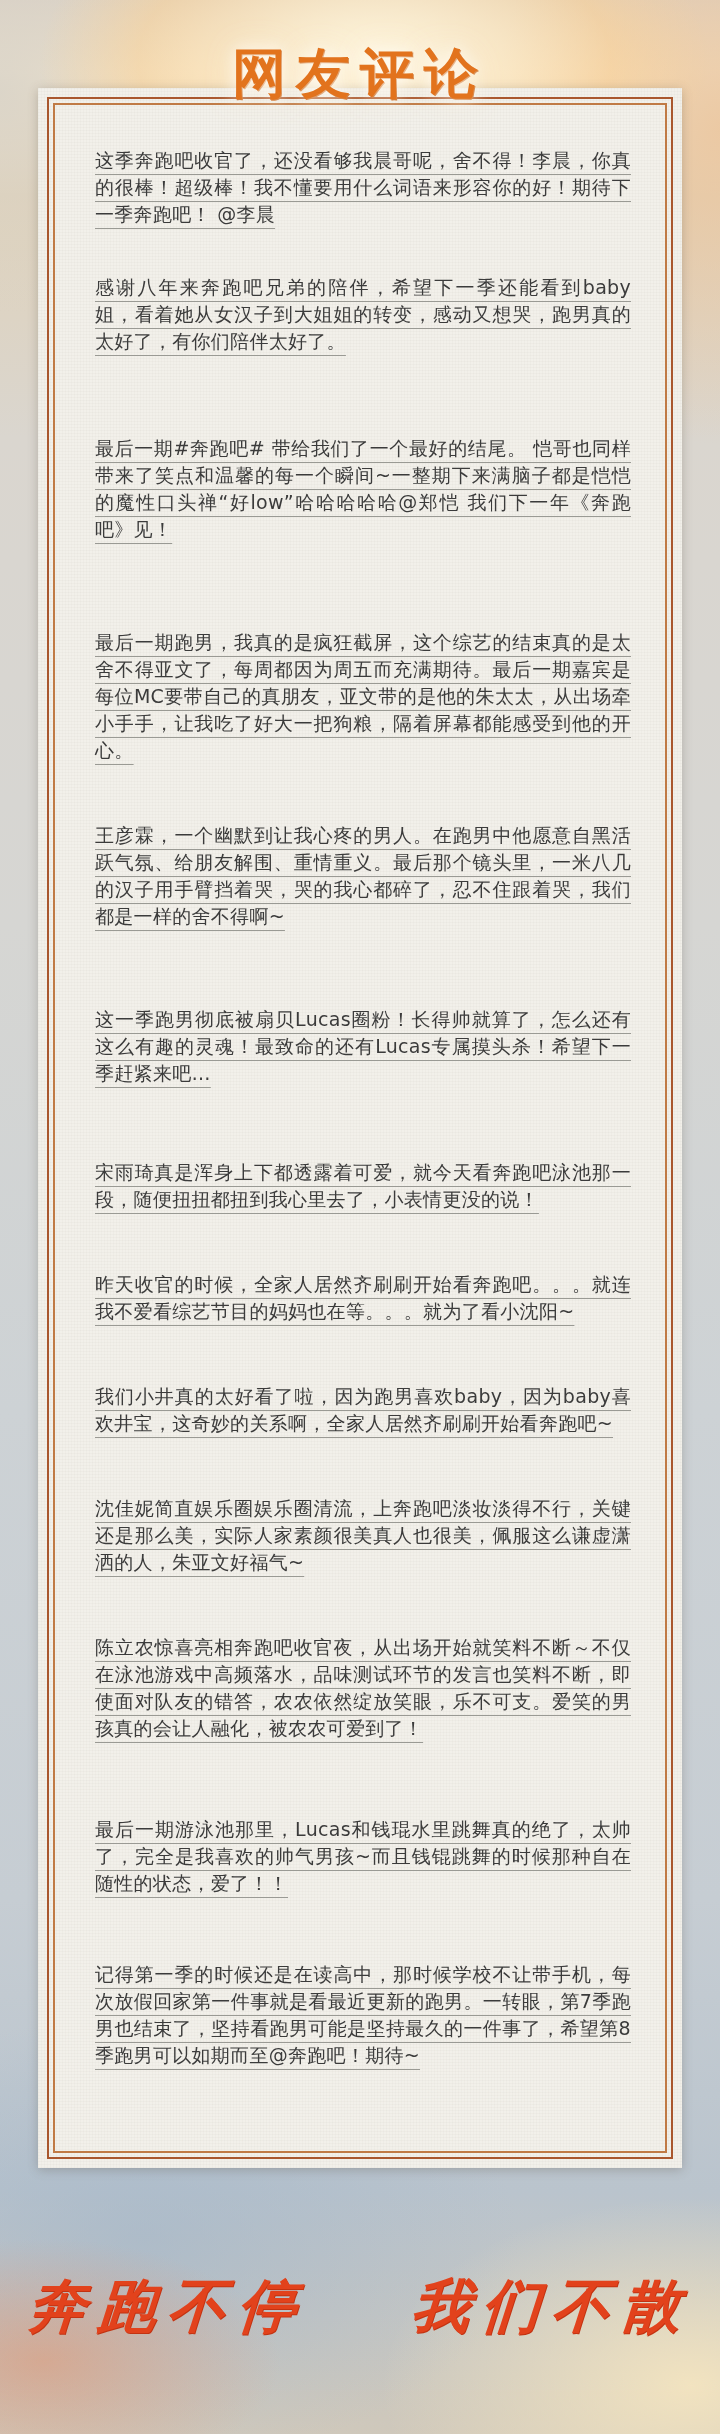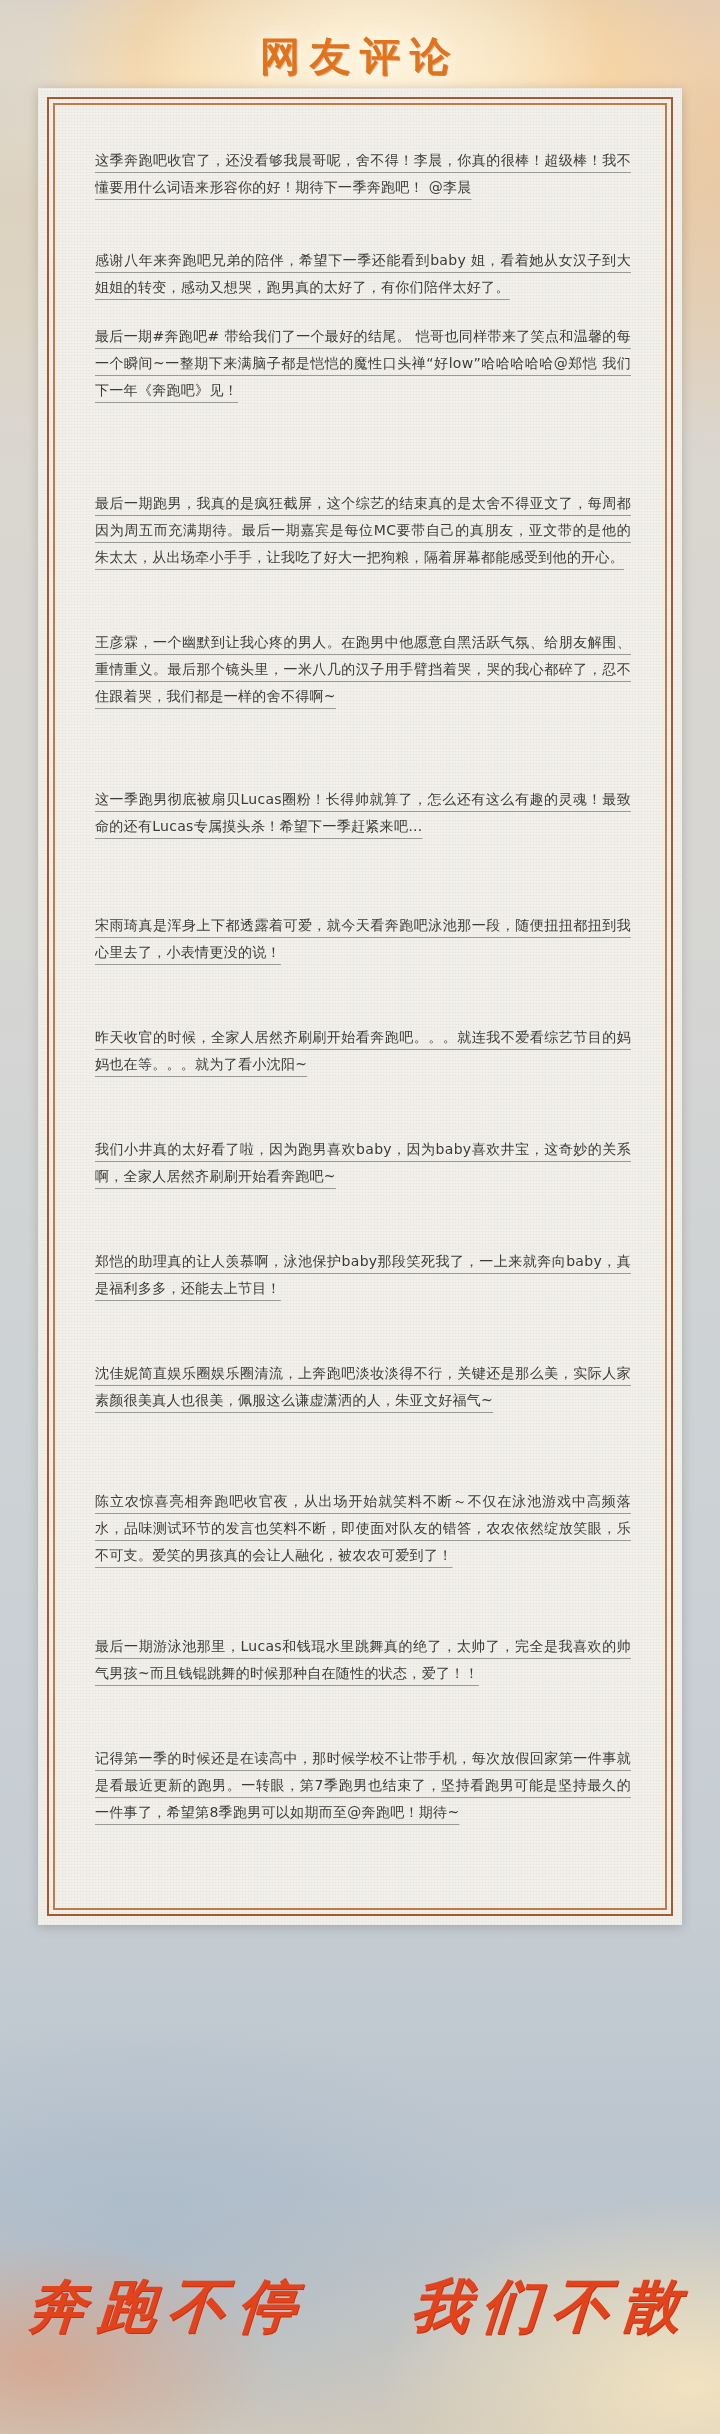--- a/index.html
+++ b/index.html
@@ -15,47 +15,47 @@
       radial-gradient(ellipse 300px 420px at 100% 130px, rgba(236,198,158,.85), rgba(236,198,158,0) 75%),
       radial-gradient(ellipse 260px 300px at 0% 90px, rgba(215,210,200,.8), rgba(215,210,200,0) 75%),
       radial-gradient(ellipse 330px 170px at 6% 97%, rgba(230,148,108,.55), rgba(230,148,108,0) 72%),
       radial-gradient(ellipse 430px 260px at 96% 98%, rgba(246,230,192,.9), rgba(246,230,192,0) 72%),
       radial-gradient(ellipse 500px 300px at 20% 92%, rgba(160,180,200,.55), rgba(160,180,200,0) 75%),
       linear-gradient(180deg,#ddd3c6 0%,#f0e4ce 3%,#e0d2ba 8%,#dad6cf 18%,#d6d6d3 38%,#cdd2d5 58%,#c6cdd3 78%,#bac4cd 90%,#cfc8bb 100%);
   }
   
   .title{
     position:absolute;top:2px;left:0;width:100%;z-index:2;
-    text-align:center;font-size:40px;font-weight:bold;
+    text-align:center;font-size:54px;font-weight:bold;
     color:#e2731d;letter-spacing:10px;
     text-shadow:0 0 16px rgba(255,255,255,.95),0 0 30px rgba(255,235,200,.8),1px 1px 0 #c85e10;
   }
   
   .card{
     position:absolute;top:88px;left:38px;width:644px;z-index:1;
     background:#f2f0ea;
     background-image:
       repeating-linear-gradient(0deg, rgba(120,110,95,.035) 0 1px, transparent 1px 3px),
       repeating-linear-gradient(90deg, rgba(120,110,95,.03) 0 1px, transparent 1px 3px);
     padding:9px;box-sizing:border-box;
     box-shadow:0 2px 10px rgba(90,80,70,.3);
   }
   .frame-outer{border:2px solid #a9572e;padding:4px;}
   .frame-inner{border:2px solid #c07a45;padding:42px 34px 24px 40px;}
   .comment{
     margin:0 0 58px;color:#3b3b3b;
-    font-size:14px;line-height:27px;letter-spacing:.3px;
+    font-size:19px;line-height:27px;letter-spacing:.3px;
     text-align:justify;
     text-decoration:underline;
     text-decoration-color:#9a9a94;
     text-decoration-thickness:1px;
     text-underline-offset:7px;
   }
   .comment:nth-of-type(1){margin-bottom:46px;}
-  .comment:nth-of-type(2){margin-bottom:22px;}
+  .comment:nth-of-type(2){margin-bottom:80px;}
   .comment:nth-of-type(3){margin-bottom:86px;}
   .comment:nth-of-type(4){}
   .comment:nth-of-type(5){margin-bottom:76px;}
   .comment:nth-of-type(6){margin-bottom:72px;}
   .comment:nth-of-type(11){margin-bottom:74px;}
   .comment:nth-of-type(12){margin-bottom:64px;}
   .comment:nth-of-type(15){margin-bottom:10px;}
   
   .slogan{
     position:absolute;top:2268px;left:0;width:100%;z-index:2;
@@ -78,21 +78,20 @@
     <div class="frame-inner">
       <p class="comment">这季奔跑吧收官了，还没看够我晨哥呢，舍不得！李晨，你真的很棒！超级棒！我不懂要用什么词语来形容你的好！期待下一季奔跑吧！ @李晨</p>
       <p class="comment">感谢八年来奔跑吧兄弟的陪伴，希望下一季还能看到baby 姐，看着她从女汉子到大姐姐的转变，感动又想哭，跑男真的太好了，有你们陪伴太好了。</p>
       <p class="comment">最后一期#奔跑吧# 带给我们了一个最好的结尾。 恺哥也同样带来了笑点和温馨的每一个瞬间~一整期下来满脑子都是恺恺的魔性口头禅“好low”哈哈哈哈哈@郑恺 我们下一年《奔跑吧》见！</p>
       <p class="comment">最后一期跑男，我真的是疯狂截屏，这个综艺的结束真的是太舍不得亚文了，每周都因为周五而充满期待。最后一期嘉宾是每位MC要带自己的真朋友，亚文带的是他的朱太太，从出场牵小手手，让我吃了好大一把狗粮，隔着屏幕都能感受到他的开心。</p>
       <p class="comment">王彦霖，一个幽默到让我心疼的男人。在跑男中他愿意自黑活跃气氛、给朋友解围、重情重义。最后那个镜头里，一米八几的汉子用手臂挡着哭，哭的我心都碎了，忍不住跟着哭，我们都是一样的舍不得啊~</p>
       <p class="comment">这一季跑男彻底被扇贝Lucas圈粉！长得帅就算了，怎么还有这么有趣的灵魂！最致命的还有Lucas专属摸头杀！希望下一季赶紧来吧…</p>
       <p class="comment">宋雨琦真是浑身上下都透露着可爱，就今天看奔跑吧泳池那一段，随便扭扭都扭到我心里去了，小表情更没的说！</p>
       <p class="comment">昨天收官的时候，全家人居然齐刷刷开始看奔跑吧。。。就连我不爱看综艺节目的妈妈也在等。。。就为了看小沈阳~</p>
       <p class="comment">我们小井真的太好看了啦，因为跑男喜欢baby，因为baby喜欢井宝，这奇妙的关系啊，全家人居然齐刷刷开始看奔跑吧~</p>
-      <p class="comment">郑恺的助理真的让人羡慕啊，泳池保护baby那段笑死我了，一上来就奔向baby，真是福利多多，还能去上节目！</p>
       <p class="comment">沈佳妮简直娱乐圈娱乐圈清流，上奔跑吧淡妆淡得不行，关键还是那么美，实际人家素颜很美真人也很美，佩服这么谦虚潇洒的人，朱亚文好福气~</p>
       <p class="comment">陈立农惊喜亮相奔跑吧收官夜，从出场开始就笑料不断～不仅在泳池游戏中高频落水，品味测试环节的发言也笑料不断，即使面对队友的错答，农农依然绽放笑眼，乐不可支。爱笑的男孩真的会让人融化，被农农可爱到了！</p>
       <p class="comment">最后一期游泳池那里，Lucas和钱琨水里跳舞真的绝了，太帅了，完全是我喜欢的帅气男孩~而且钱锟跳舞的时候那种自在随性的状态，爱了！！</p>
       <p class="comment">记得第一季的时候还是在读高中，那时候学校不让带手机，每次放假回家第一件事就是看最近更新的跑男。一转眼，第7季跑男也结束了，坚持看跑男可能是坚持最久的一件事了，希望第8季跑男可以如期而至@奔跑吧！期待~</p>
     </div>
   </div>
 </div>
 
 <div class="slogan">
   <span>奔跑不停</span>

